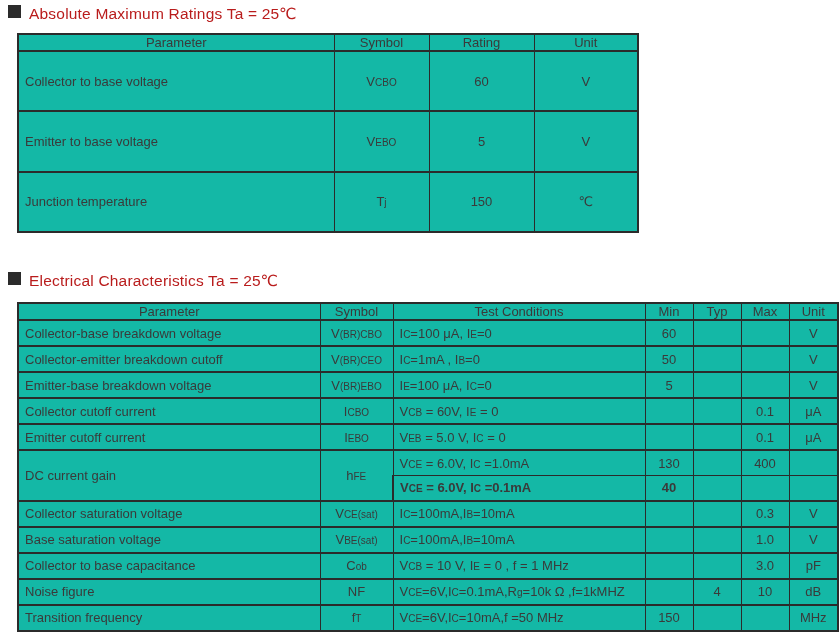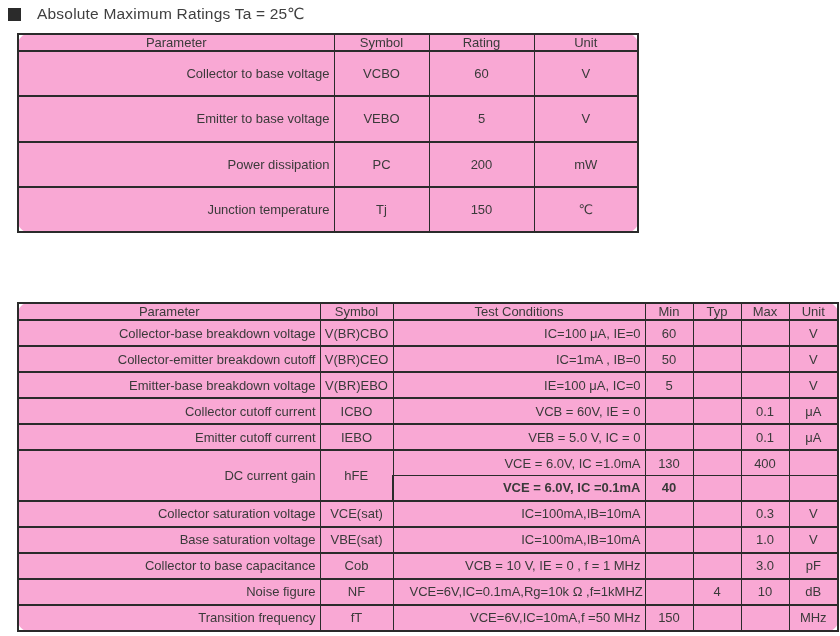--- a/index.html
+++ b/index.html
@@ -4,46 +4,46 @@
 <style>
   html,body{margin:0;padding:0;background:#ffffff;}
   body{
     width:840px;height:636px;position:relative;overflow:hidden;
     font-family:"Liberation Sans","DejaVu Sans",sans-serif;
     color:#3a3a3a;
   }
   .page{position:absolute;inset:0;background:#fff;}
 
   .section-title{
-    position:absolute;left:8px;display:flex;align-items:center;gap:16px;
-    font-size:15.5px;letter-spacing:0.2px;color:#404040;white-space:nowrap;
+    position:absolute;left:8px;display:flex;align-items:flex-start;gap:8px;
+    font-size:15.5px;letter-spacing:0.2px;color:#b91c1c;white-space:nowrap;
   }
   .section-title .bullet{
     width:13px;height:13px;background:#2b2b2b;display:inline-block;flex:0 0 auto;
   }
   #amr-title{top:5px;}
   #ec-title{top:272px;}
 
   table{
-    position:absolute;border-collapse:collapse;table-layout:fixed;background:#f9a8d4;border-radius:14px;
+    position:absolute;border-collapse:collapse;table-layout:fixed;background:#14b8a6;
   }
   #amr-table{left:17px;top:33px;width:620px;height:200px;}
   #ec-table{left:17px;top:302px;width:820px;height:330px;}
 
   th,td{
     border:2px solid #2b2b2b;
     border-left-width:1px;border-right-width:1px;
     font-size:13px;font-weight:400;text-align:center;vertical-align:middle;
     padding:0 4px;white-space:nowrap;overflow:hidden;color:#3a3a3a;
   }
   table{border:2px solid #2b2b2b;}
   th:first-child,td:first-child{border-left-width:2px;}
   th:last-child,td:last-child{border-right-width:2px;}
-  td.left{text-align:right;padding-left:16px;}
-  .sub{font-size:13px;letter-spacing:0;}
+  td.left{text-align:left;padding-left:6px;}
+  .sub{font-size:10px;letter-spacing:0;}
   td.thin-bottom{border-bottom-width:1px;}
   td.thin-top{border-top-width:1px;font-weight:bold;}
 </style>
 </head>
 <body>
 
 <div class="page">
 
   <div class="section-title" id="amr-title">
     <span class="bullet"></span>
@@ -72,34 +72,32 @@
         <td>60</td>
         <td>V</td>
       </tr>
       <tr>
         <td class="left">Emitter to base voltage</td>
         <td><span>V</span><span class="sub">EBO</span><span></span></td>
         <td>5</td>
         <td>V</td>
       </tr>
       <tr>
-        <td class="left">Power dissipation</td>
-        <td><span>P</span><span class="sub">C</span><span></span></td>
-        <td>200</td>
-        <td>mW</td>
-      </tr>
-      <tr>
         <td class="left">Junction temperature</td>
         <td><span>T</span><span class="sub">j</span><span></span></td>
         <td>150</td>
         <td>℃</td>
       </tr>
     </tbody>
   </table>
 
+  <div class="section-title" id="ec-title">
+    <span class="bullet"></span>
+    <span>Electrical Characteristics Ta = 25℃</span>
+  </div>
 
   <table id="ec-table">
     <colgroup>
       <col style="width:302px">
         <col style="width:73px">
         <col style="width:252px">
       <col style="width:48px">
         <col style="width:48px">
         <col style="width:48px">
         <col style="width:49px">

